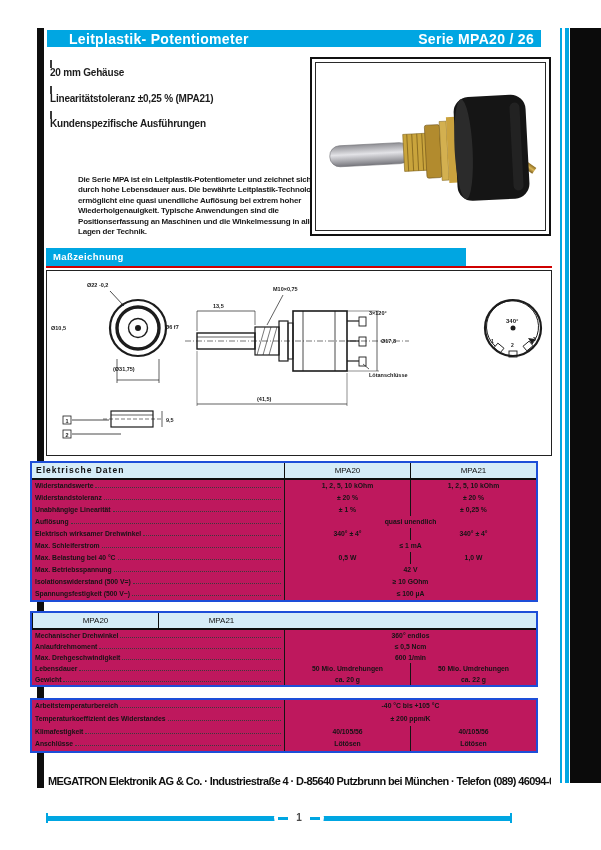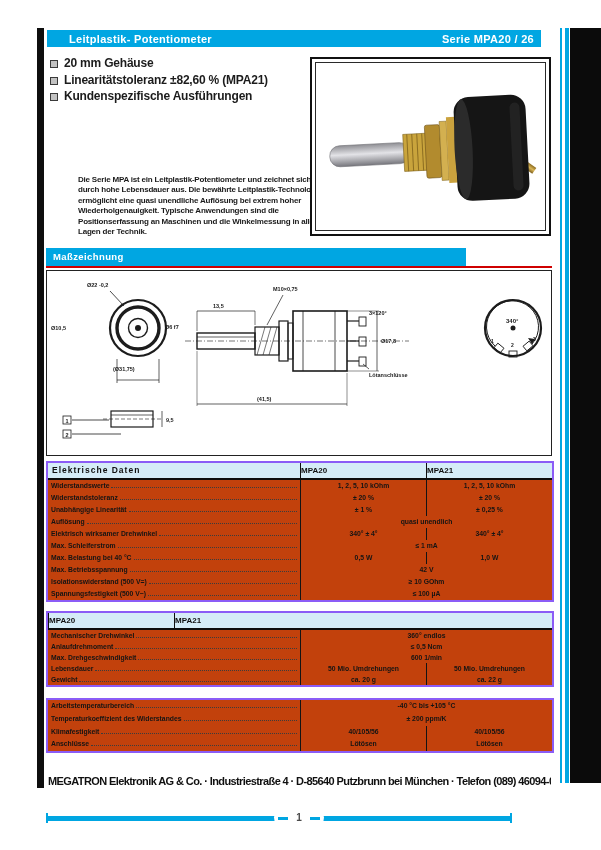--- a/index.html
+++ b/index.html
@@ -8,49 +8,49 @@
 
   
   .left-bar{position:absolute;left:37px;top:28px;width:7px;height:760px;background:#0e0e0e;}
   .stripe-thin{position:absolute;left:560px;top:28px;width:2px;height:755px;background:#00a6e2;}
   .stripe-thick{position:absolute;left:565px;top:28px;width:4px;height:755px;background:#00a6e2;}
   .right-band{position:absolute;left:570px;top:28px;width:31px;height:755px;background:#0b0b0b;}
 
   
   .header-bar{position:absolute;left:47px;top:30px;width:494px;height:17px;background:#00a6e2;
       display:flex;justify-content:space-between;align-items:center;padding:0 7px;box-sizing:border-box;}
-  .header-bar span{color:#fff;font-weight:bold;font-size:11px;letter-spacing:.3px;white-space:nowrap;padding-left:15px;}
+  .header-bar span{color:#fff;font-weight:bold;font-size:14px;letter-spacing:.3px;white-space:nowrap;padding-left:15px;}
 
   
   .bullets{position:absolute;left:50px;top:59px;width:256px;list-style:none;margin:0;padding:0;}
-  .bullets li{display:flex;align-items:flex-start;margin-bottom:7px;font-size:12px;font-weight:bold;
-      color:#1c1c1c;line-height:9.5px;letter-spacing:-0.2px;}
+  .bullets li{display:flex;align-items:flex-start;margin-bottom:7px;font-size:10px;font-weight:bold;
+      color:#1c1c1c;line-height:9.5px;letter-spacing:-0.2px;flex-direction:column;}
   .sq{flex:0 0 6px;height:6px;margin:1px 6px 0 0;background:#c2c2c2;border:1px solid #3a3a3a;}
 
   
   .intro{position:absolute;left:50px;top:167px;width:253px;font-size:8px;font-weight:bold;
       color:#1a1a1a;line-height:10.4px;letter-spacing:-0.2px;margin-left:28px;}
 
   
   .photo-box{position:absolute;left:310px;top:57px;width:241px;height:179px;border:2px solid #111;
       box-sizing:border-box;background:#fff;}
   .photo-inner{position:absolute;left:3px;top:3px;right:3px;bottom:3px;border:1px solid #2a2a2a;overflow:hidden;}
 
   
   .mz-bar{position:absolute;left:46px;top:248px;width:420px;height:18px;background:#00a6e2;
       color:#fff;font-weight:bold;font-size:9.5px;line-height:18px;padding-left:7px;box-sizing:border-box;letter-spacing:.4px;}
   .red-line{position:absolute;left:46px;top:266px;width:506px;height:2px;background:#cf0000;}
   .draw-box{position:absolute;left:46px;top:270px;width:506px;height:186px;border:1px solid #222;
       box-sizing:border-box;background:#fff;}
 
   
-  .dtable{position:absolute;left:46px;width:504px;border:2px solid #8b5cf6;background:#c2410c;box-sizing:content-box;}
+  .dtable{position:absolute;left:30px;width:504px;border:2px solid #1d4ed8;background:#be185d;box-sizing:content-box;}
   .thead{display:flex;align-items:stretch;background:#d5ecf7;border-bottom:2px solid #0e0e0e;height:15px;}
   .th-title{flex:1;font-weight:bold;font-size:8.5px;line-height:15px;padding-left:4px;letter-spacing:1px;color:#101010;white-space:nowrap;}
-  .th-col{width:126px;border-left:1.5px solid #0e0e0e;font-weight:bold;font-size:8px;line-height:15px;color:#101010;box-sizing:border-box;}
+  .th-col{width:126px;border-left:1.5px solid #0e0e0e;text-align:center;font-weight:normal;font-size:8px;line-height:15px;color:#101010;box-sizing:border-box;}
   .trow{display:flex;align-items:stretch;color:#141414;font-weight:bold;font-size:6.8px;}
   .tl{flex:1;display:flex;align-items:baseline;padding:0 2px 0 3px;white-space:nowrap;overflow:hidden;}
   .tl::after{content:"";flex:1;border-bottom:1px dotted #3c3c3c;margin:0 1px 2px 2px;min-width:3px;}
   .tv{width:126px;border-left:1px solid #141414;text-align:center;white-space:nowrap;overflow:hidden;box-sizing:border-box;}
   .tv.vspan{width:252px;}
   .el .trow{height:12px;line-height:12px;}
   .me .trow{height:11px;line-height:11px;}
   .so .trow{height:12.8px;line-height:12.8px;}
   .t-el{top:461px;} .t-me{top:611px;} .t-so{top:698px;}
 
@@ -80,21 +80,21 @@
     <span>Serie MPA20 / 26</span>
   </div>
 
   <ul class="bullets">
     <li>
         <span class="sq"></span>
         <span>20 mm Gehäuse</span>
       </li>
     <li>
         <span class="sq"></span>
-        <span>Linearitätstoleranz ±82,60 % (MPA21)</span>
+        <span>Linearitätstoleranz ±0,25 % (MPA21)</span>
       </li>
     <li>
         <span class="sq"></span>
         <span>Kundenspezifische Ausführungen</span>
       </li>
   </ul>
 
   <p class="intro">Die Serie MPA ist ein Leitplastik-Potentiometer und zeichnet sich durch hohe Lebensdauer aus. Die bewährte Leitplastik-Technologie ermöglicht eine quasi unendliche Auflösung bei extrem hoher Wiederholgenauigkeit. Typische Anwendungen sind die Positionserfassung an Maschinen und die Winkelmessung in allen Lagen der Technik.</p>
 
   <div class="photo-box">

